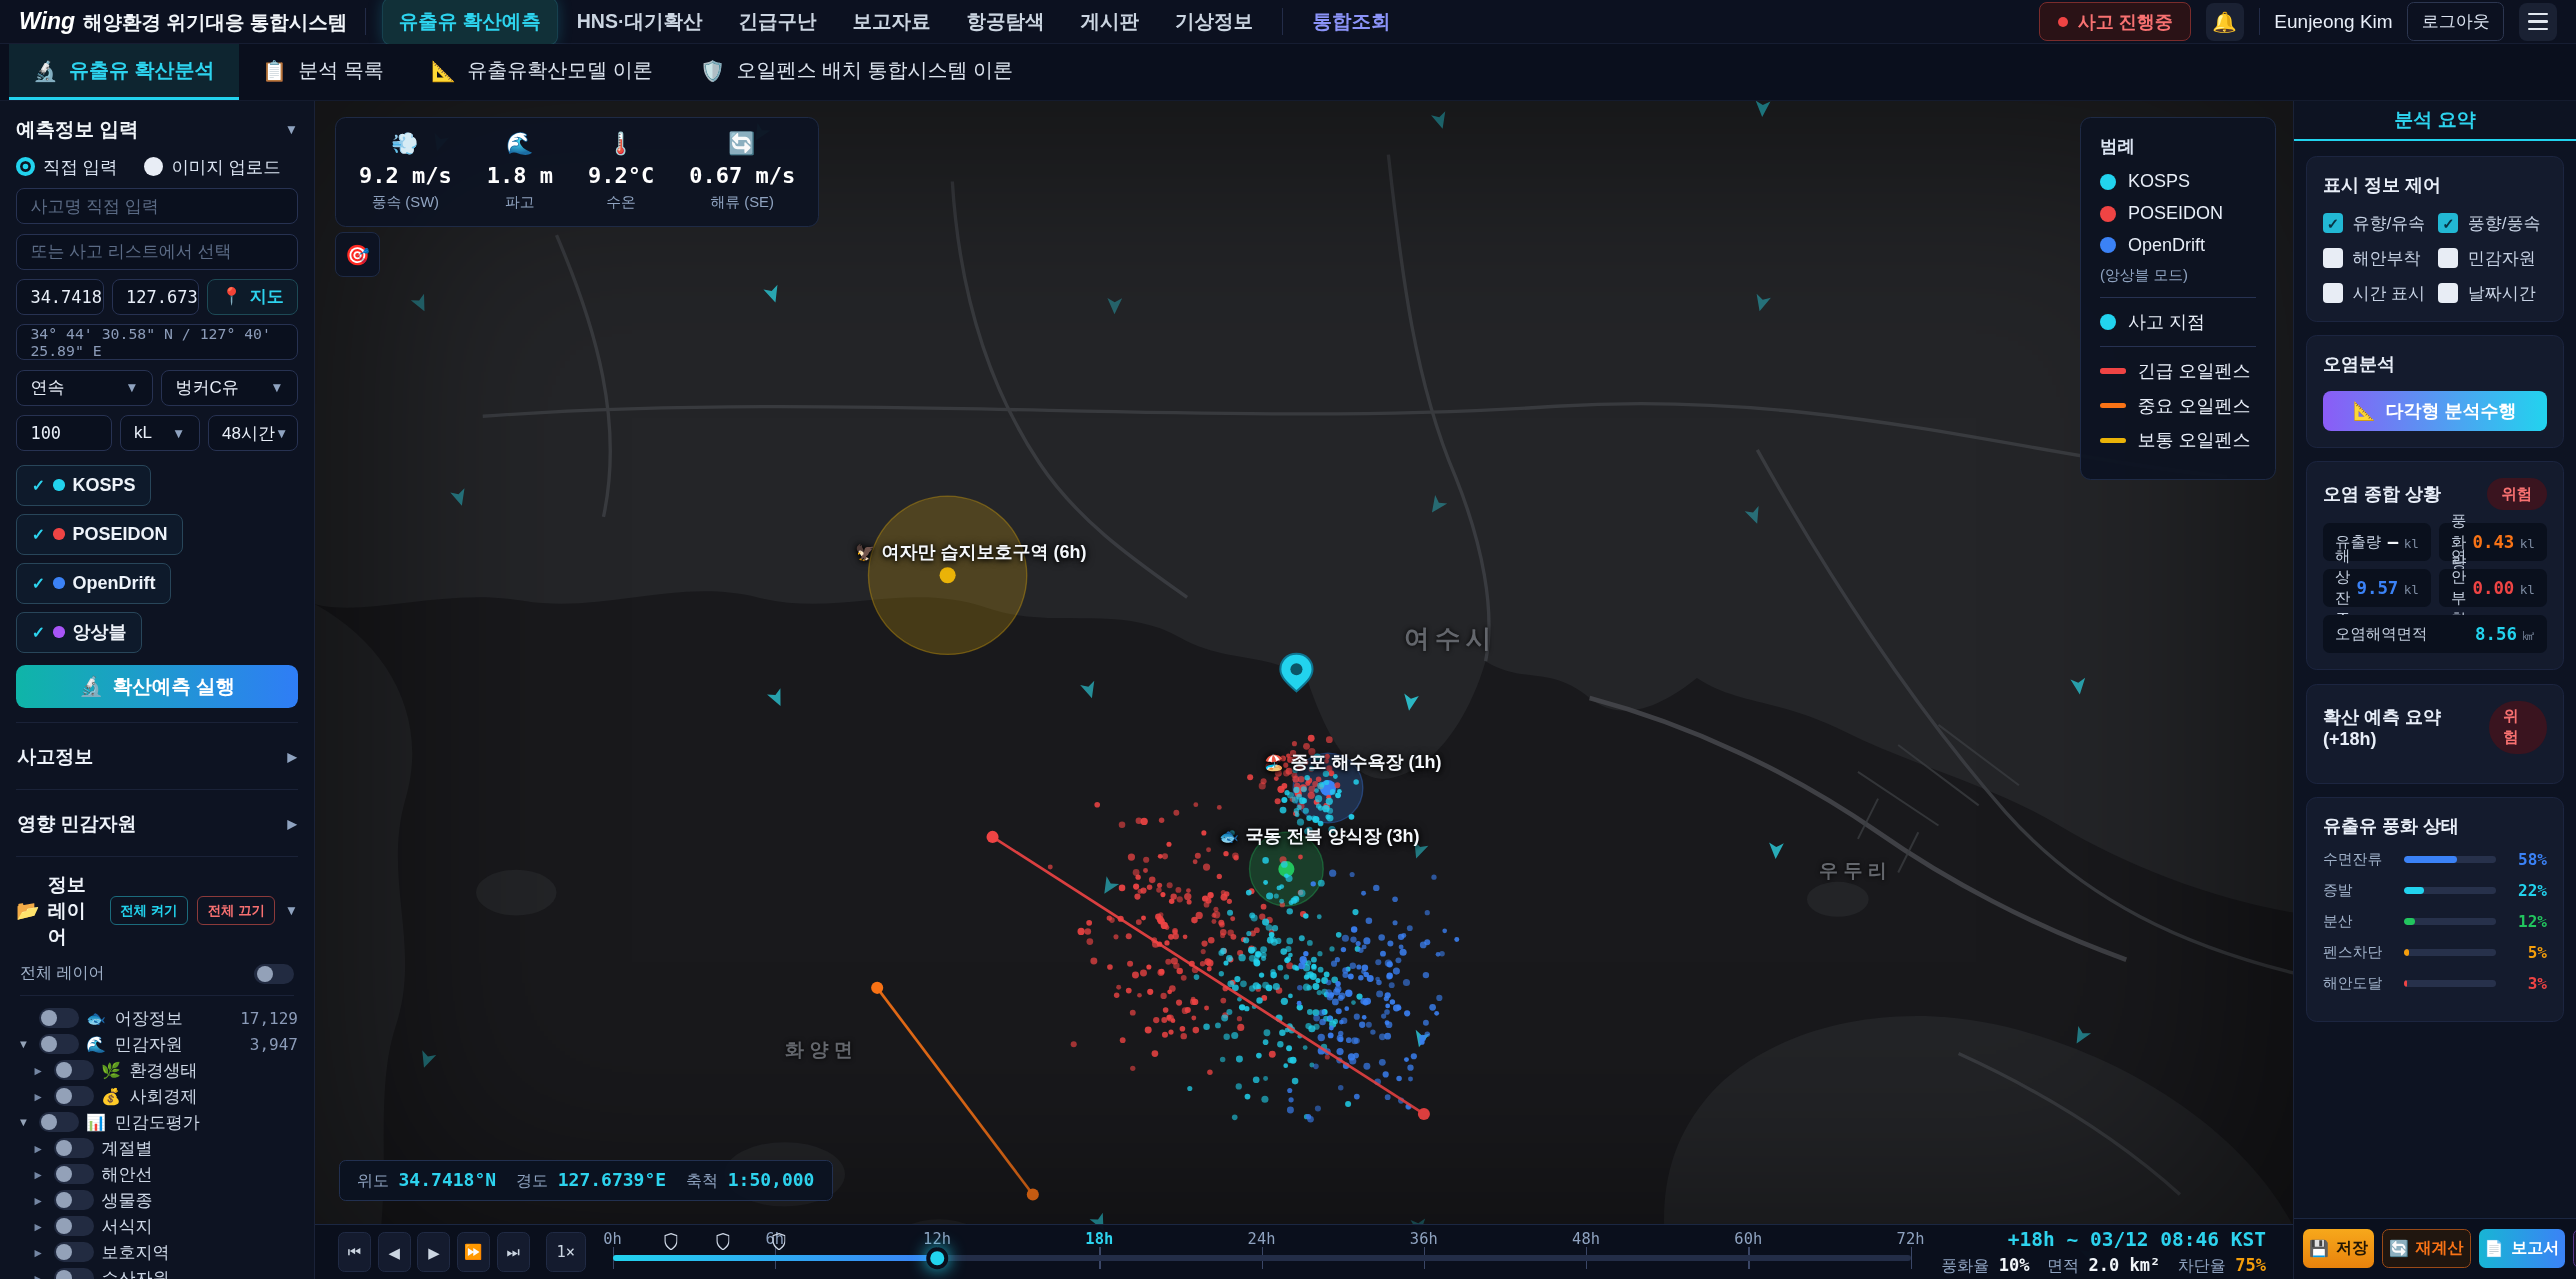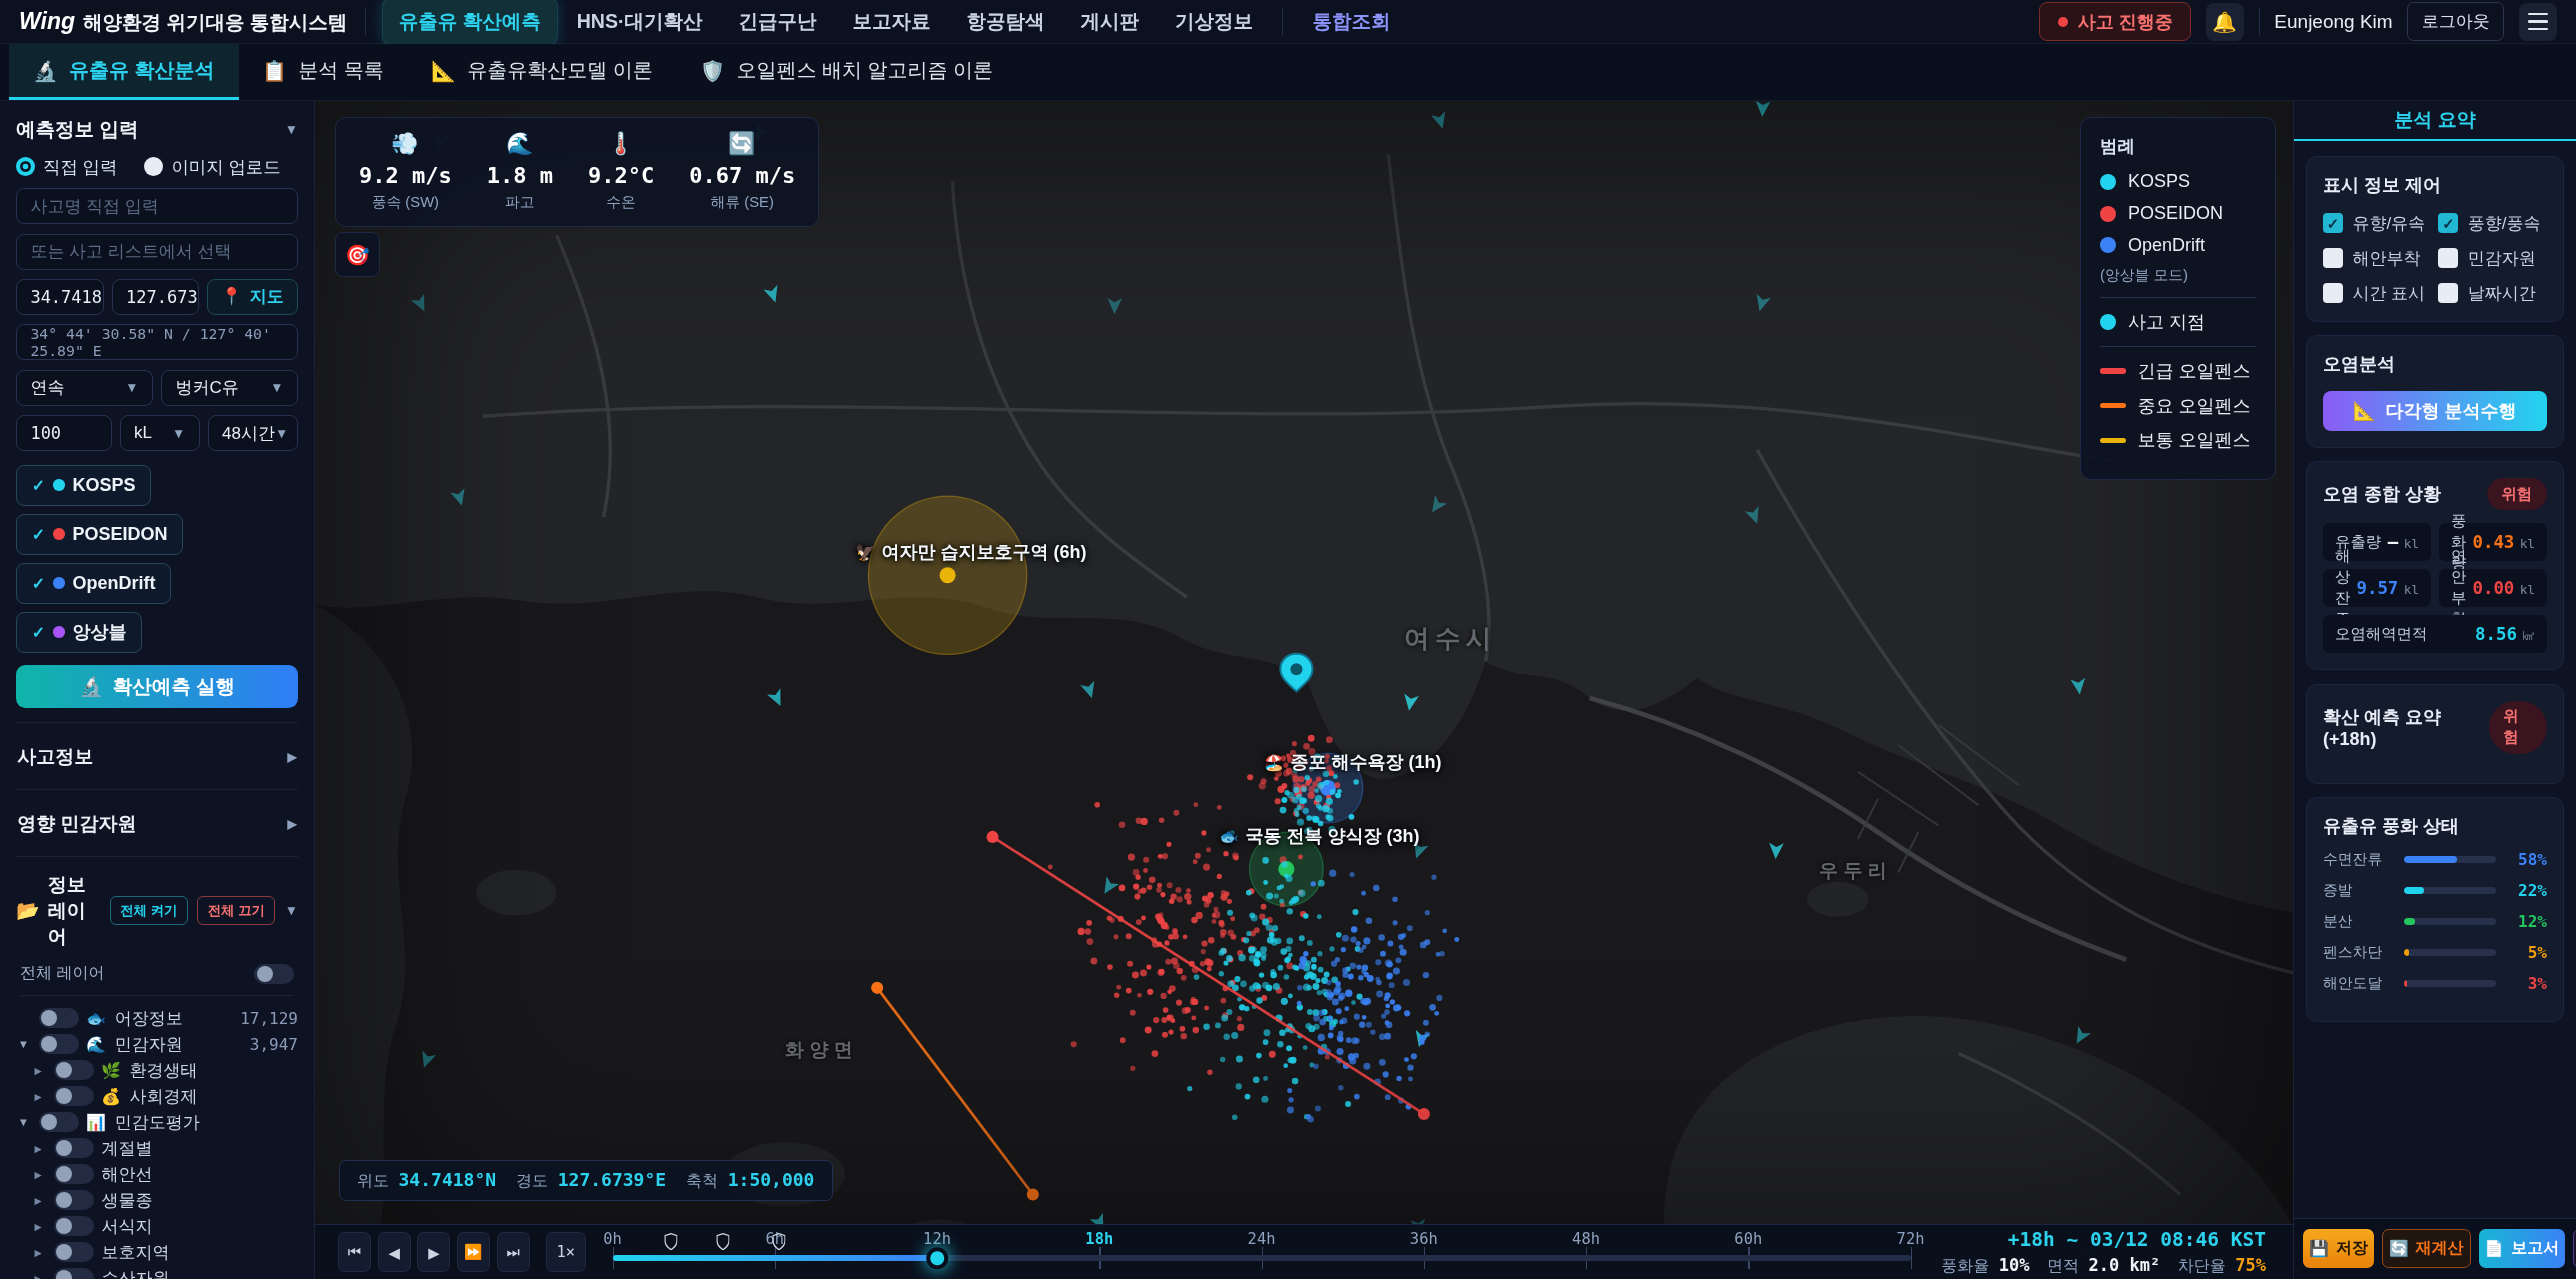--- a/index.html
+++ b/index.html
@@ -221,21 +221,21 @@
       <div class="tab">
         <span class="t-ic">📋</span>
         <span>분석 목록</span>
       </div>
       <div class="tab">
         <span class="t-ic">📐</span>
         <span>유출유확산모델 이론</span>
       </div>
       <div class="tab">
         <span class="t-ic">🛡️</span>
-        <span>오일펜스 배치 알고리즘 이론</span>
+        <span>오일펜스 배치 통합시스템 이론</span>
       </div>
     </div>
 
   <div class="main">
 
     <aside class="sb">
       <div class="sec-head">
         <span>예측정보 입력</span>
         <span class="caret">▼</span>
       </div>

